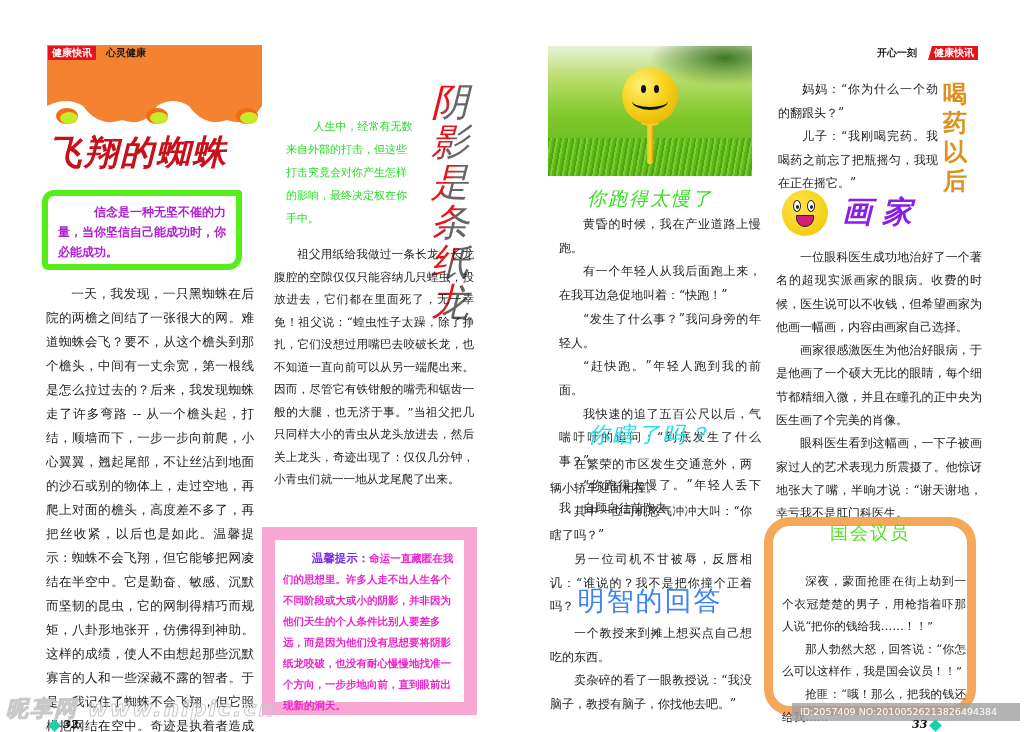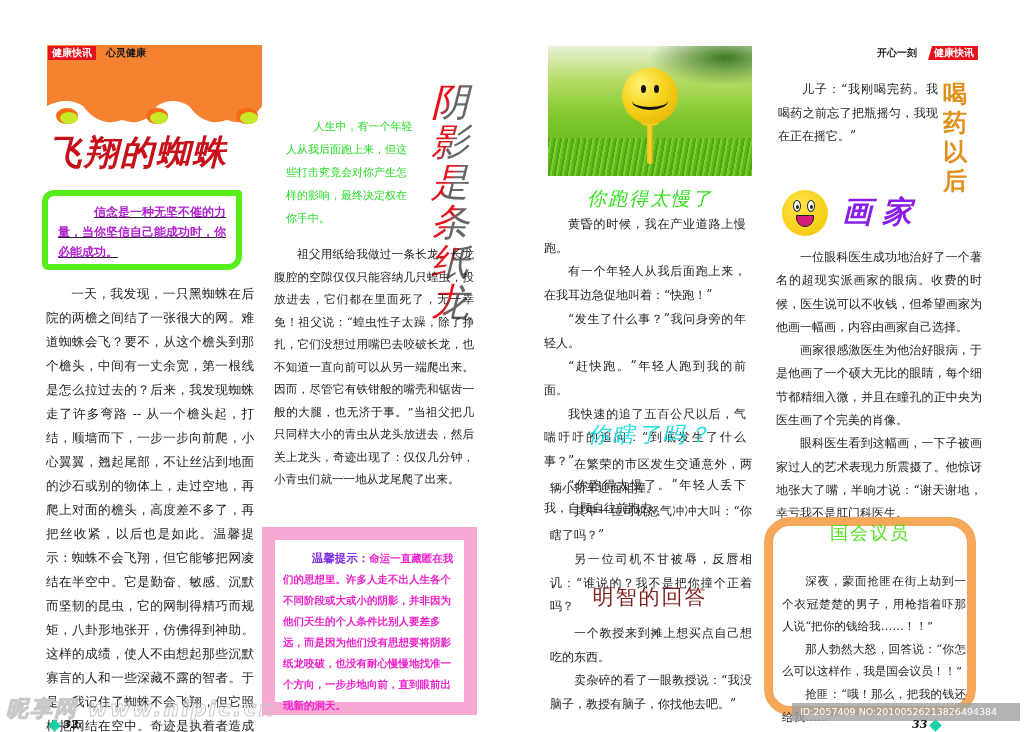--- a/index.html
+++ b/index.html
@@ -11,21 +11,21 @@
     .header-banner { left: 47px; top: 45px; width: 215px; height: 80px; background: #f58231; }
     .header-waves { left: 47px; top: 96px; width: 215px; height: 32px; }
     .tag-red { left: 48px; top: 46px; height: 14px; padding: 0 4px; background: #e8121b; color: #fff;
       font-family: "DejaVu Sans", sans-serif; font-weight: bold; font-size: 10px; line-height: 14px; }
     .tag-dark { left: 106px; top: 46px; height: 14px; color: #1a1a1a;
       font-family: "DejaVu Sans", sans-serif; font-weight: bold; font-size: 10px; line-height: 14px; }
     .main-title { left: 48px; top: 130px; font-family: "DejaVu Serif", serif; font-weight: bold;
       color: #c8101a; font-size: 34px; letter-spacing: 2px; font-style: italic; }
 
     .quote-box { left: 42px; top: 190px; width: 200px; height: 80px; border: 6px solid #55ee1a;
-      border-radius: 12px 4px 14px 6px; background: #fff; padding: 6px 10px; text-decoration: underline; }
+      border-radius: 12px 4px 14px 6px; background: #fff; padding: 6px 10px; }
     .quote-text { font-family: "DejaVu Sans", sans-serif; font-weight: bold; color: #b01fd0; font-size: 12px;
       line-height: 20px; text-indent: 3em; }
 
     .body-text { font-size: 12.6px; line-height: 24px; text-align: justify; color: #222; }
     .indent { text-indent: 2em; }
     .left-body { left: 46px; top: 282px; width: 208px; }
 
     .green-intro { left: 286px; top: 115px; width: 128px; font-family: "DejaVu Sans", sans-serif;
       color: #22dd22; font-size: 11px; line-height: 23px; text-indent: 2.5em; }
 
@@ -57,24 +57,24 @@
       background: repeating-linear-gradient(100deg, #4aa514 0 2px, #7fd02a 2px 4px, #5cb81d 4px 6px); opacity: 0.9; }
     .ball { position: absolute; left: 74px; top: 22px; width: 56px; height: 56px; border-radius: 50%;
       background: radial-gradient(circle at 35% 30%, #fff27a 0%, #f7d21a 45%, #e0a800 100%); }
     .ball .eye { position: absolute; top: 17px; width: 5px; height: 8px; background: #111; border-radius: 50%; }
     .ball .mouth { position: absolute; left: 10px; top: 24px; width: 36px; height: 18px; border-bottom: 3px solid #111; border-radius: 0 0 50% 50%; }
     .tee { position: absolute; left: 99px; top: 76px; width: 6px; height: 42px; background: linear-gradient(90deg, #e8c010, #f6d93a, #d8a800); border-radius: 2px; }
     .tee-top { position: absolute; left: 93px; top: 74px; width: 18px; height: 6px; background: #f2cc20; border-radius: 50%; }
 
     .section-title { font-family: "DejaVu Sans", sans-serif; font-weight: normal; text-align: center; }
     .t-run { left: 548px; top: 186px; width: 204px; color: #33e01e; font-size: 19px; letter-spacing: 2px; font-style: italic; }
-    .run-body { left: 544px; top: 213px; width: 202px; font-size: 12px; line-height: 23.7px; }
+    .run-body { left: 559px; top: 213px; width: 202px; font-size: 12px; line-height: 23.7px; }
     .t-blind { left: 548px; top: 420px; width: 204px; color: #22e0e6; font-size: 22px; letter-spacing: 3px; font-style: italic; font-weight: normal; }
     .blind-body { left: 550px; top: 453px; width: 202px; font-size: 12px; line-height: 23.7px; }
-    .t-wise { left: 548px; top: 583px; width: 204px; color: #7f1d1d; font-size: 21px; letter-spacing: 2px; font-weight: normal; }
+    .t-wise { left: 548px; top: 583px; width: 204px; color: #3b82f6; font-size: 27px; letter-spacing: 2px; font-weight: normal; }
     .wise-body { left: 550px; top: 622px; width: 202px; font-size: 12px; line-height: 23.7px; }
 
     .tag-dark-r { left: 877px; top: 46px; height: 14px; color: #1a1a1a; font-family: "DejaVu Sans", sans-serif; font-weight: bold; font-size: 10px; line-height: 14px; }
     .tag-red-r { left: 928px; top: 46px; height: 14px; padding: 0 4px 0 6px; background: #e8121b; color: #fff;
       font-family: "DejaVu Sans", sans-serif; font-weight: bold; font-size: 10px; line-height: 14px;
       clip-path: polygon(4px 0, 100% 0, 100% 100%, 0 100%); }
 
     .med-body { left: 778px; top: 78px; width: 160px; font-size: 12px; line-height: 23.5px; }
     .t-med { left: 940px; top: 80px; width: 30px; color: #e0901a; font-family: "DejaVu Sans", sans-serif; font-weight: bold;
       font-size: 24px; line-height: 29px; text-align: center; }
@@ -112,21 +112,21 @@
 <div class="abs main-title">飞翔的蜘蛛</div>
 
 <div class="abs quote-box">
   <p class="quote-text">信念是一种无坚不催的力量，当你坚信自己能成功时，你必能成功。</p>
 </div>
 
 <div class="abs left-body body-text">
   <p class="indent">一天，我发现，一只黑蜘蛛在后院的两檐之间结了一张很大的网。难道蜘蛛会飞？要不，从这个檐头到那个檐头，中间有一丈余宽，第一根线是怎么拉过去的？后来，我发现蜘蛛走了许多弯路 -- 从一个檐头起，打结，顺墙而下，一步一步向前爬，小心翼翼，翘起尾部，不让丝沾到地面的沙石或别的物体上，走过空地，再爬上对面的檐头，高度差不多了，再把丝收紧，以后也是如此。温馨提示：蜘蛛不会飞翔，但它能够把网凌结在半空中。它是勤奋、敏感、沉默而坚韧的昆虫，它的网制得精巧而规矩，八卦形地张开，仿佛得到神助。这样的成绩，使人不由想起那些沉默寡言的人和一些深藏不露的智者。于是，我记住了蜘蛛不会飞翔，但它照样把网结在空中。奇迹是执着者造成的。</p>
 </div>
 
-<div class="abs green-intro">人生中，有一个年轻人从我后面跑上来，但这些打击究竟会对你产生怎样的影响，最终决定权在你手中。</div>
+<div class="abs green-intro">人生中，经常有无数来自外部的打击，但这些打击究竟会对你产生怎样的影响，最终决定权在你手中。</div>
 
 <div class="abs vert-title">
   <span>阴</span>
   <span>影</span>
   <span>是</span>
   <span>条</span>
   <span>纸</span>
   <span>龙</span>
 </div>
 
@@ -177,20 +177,21 @@
 <div class="abs section-title t-wise">明智的回答</div>
 <div class="abs wise-body body-text">
   <p class="indent">一个教授来到摊上想买点自己想吃的东西。</p>
   <p class="indent">卖杂碎的看了一眼教授说：“我没脑子，教授有脑子，你找他去吧。”</p>
 </div>
 
 <div class="abs tag-dark-r">开心一刻</div>
 <div class="abs tag-red-r">健康快讯</div>
 
 <div class="abs med-body body-text">
+  <p class="indent">妈妈：“你为什么一个劲的翻跟头？”</p>
   <p class="indent">儿子：“我刚喝完药。我喝药之前忘了把瓶摇匀，我现在正在摇它。”</p>
 </div>
 <div class="abs t-med">喝药以后</div>
 
 <div class="abs smiley">
   <span class="e" style="left:11px"></span>
   <span class="e" style="left:25px"></span>
   <span class="m"></span>
 </div>
 <div class="abs t-painter">画家</div>

